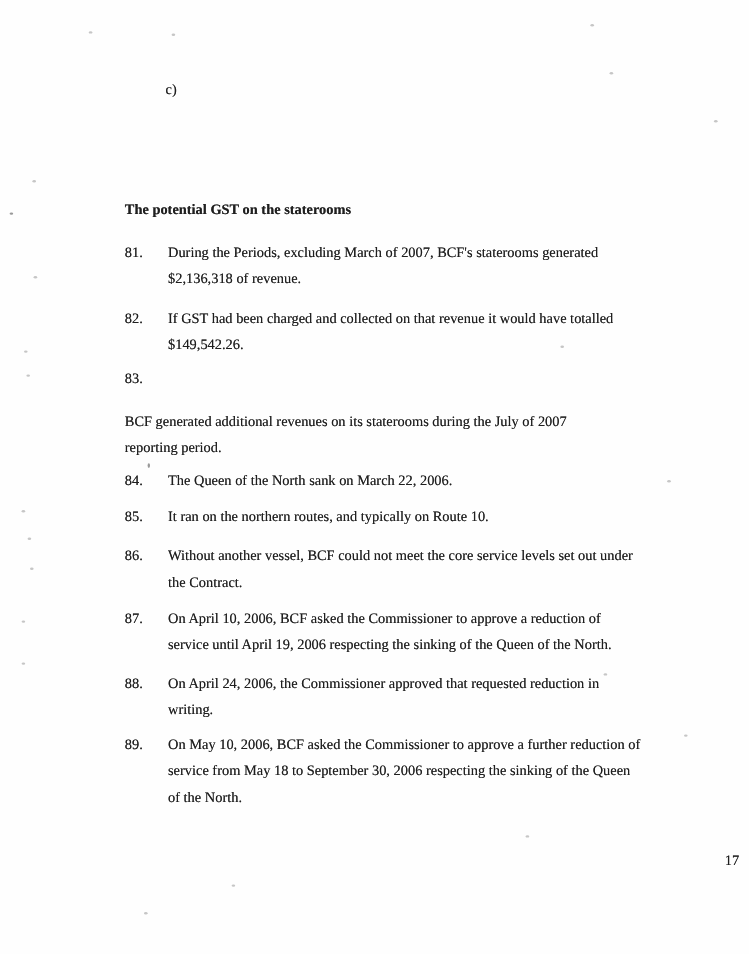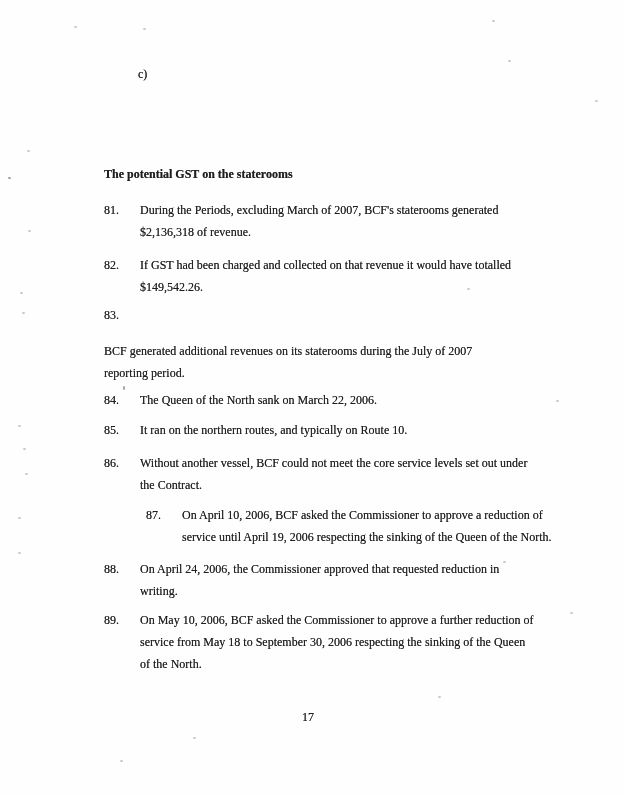--- a/index.html
+++ b/index.html
@@ -62,29 +62,29 @@
   .para .txt {
     width: 416px;
     white-space: pre-line;
   }
   .p81 { top: 199px; }
   .p82 { top: 254px; font-family: Liberation Serif, serif; }
   .p83 { top: 304px; flex-direction: column; }
   .p84 { top: 389px; align-items: center; }
   .p85 { top: 419px; }
   .p86 { top: 452px; }
-  .p87 { top: 504px; margin-left: 42px; }
+  .p87 { top: 504px; }
   .p88 { top: 558px; }
   .p89 { top: 609px; }
 
   .page-number {
     left: 0;
     top: 706px;
     width: 616px;
-    text-align: center;
+    text-align: right;
   }
 
   
   .speck {
     position: absolute;
     background: #c6c6c6;
     width: 3px;
     height: 2px;
     border-radius: 50%;
   }

